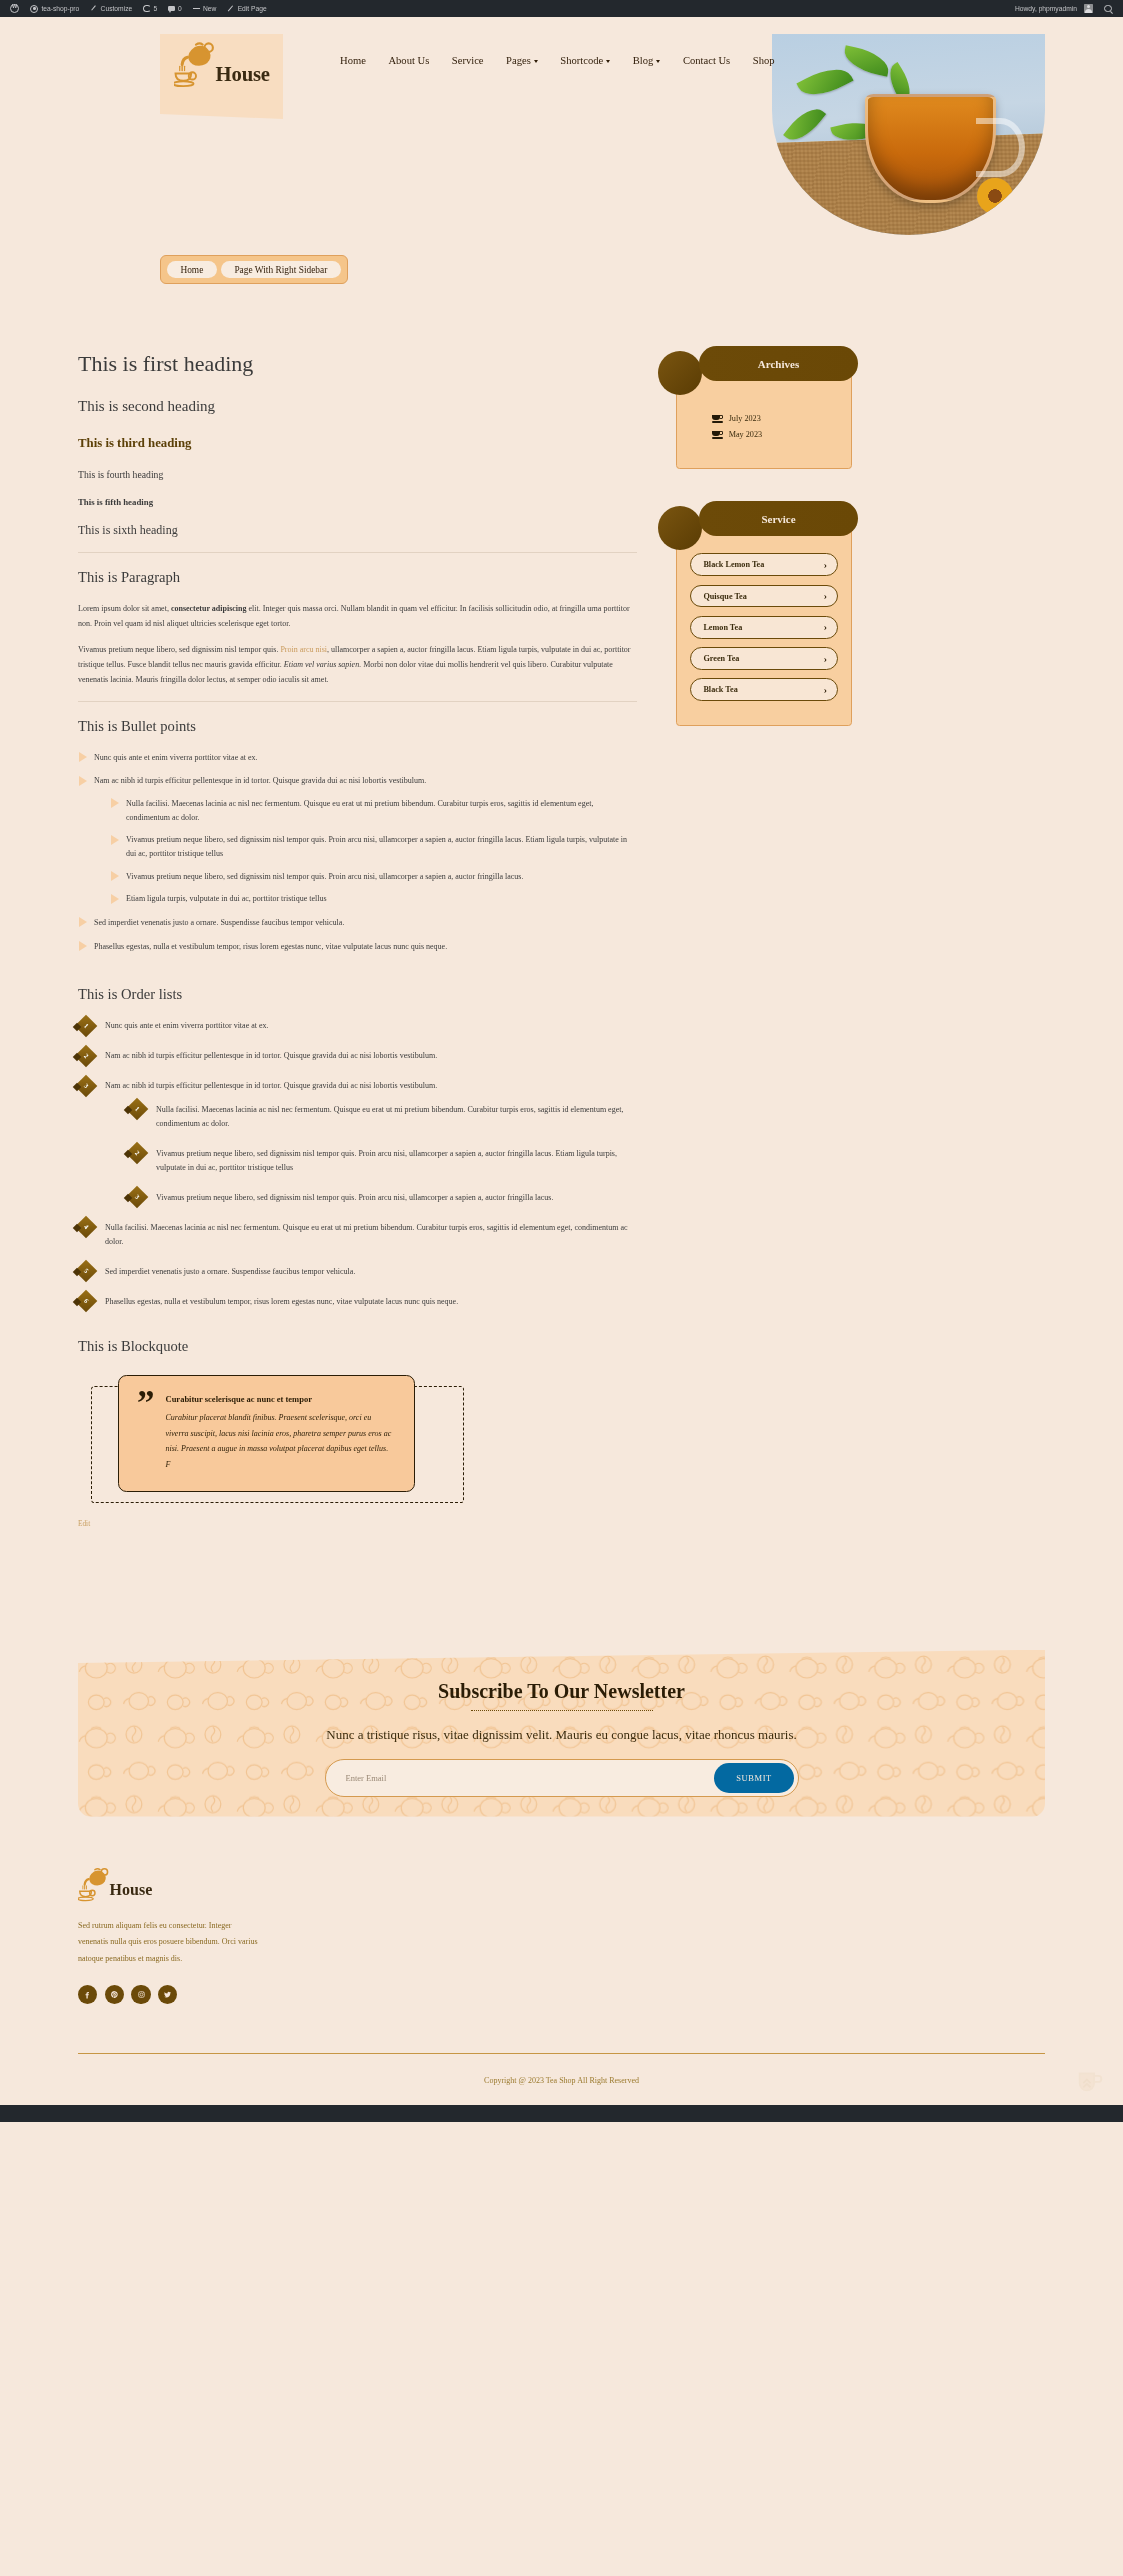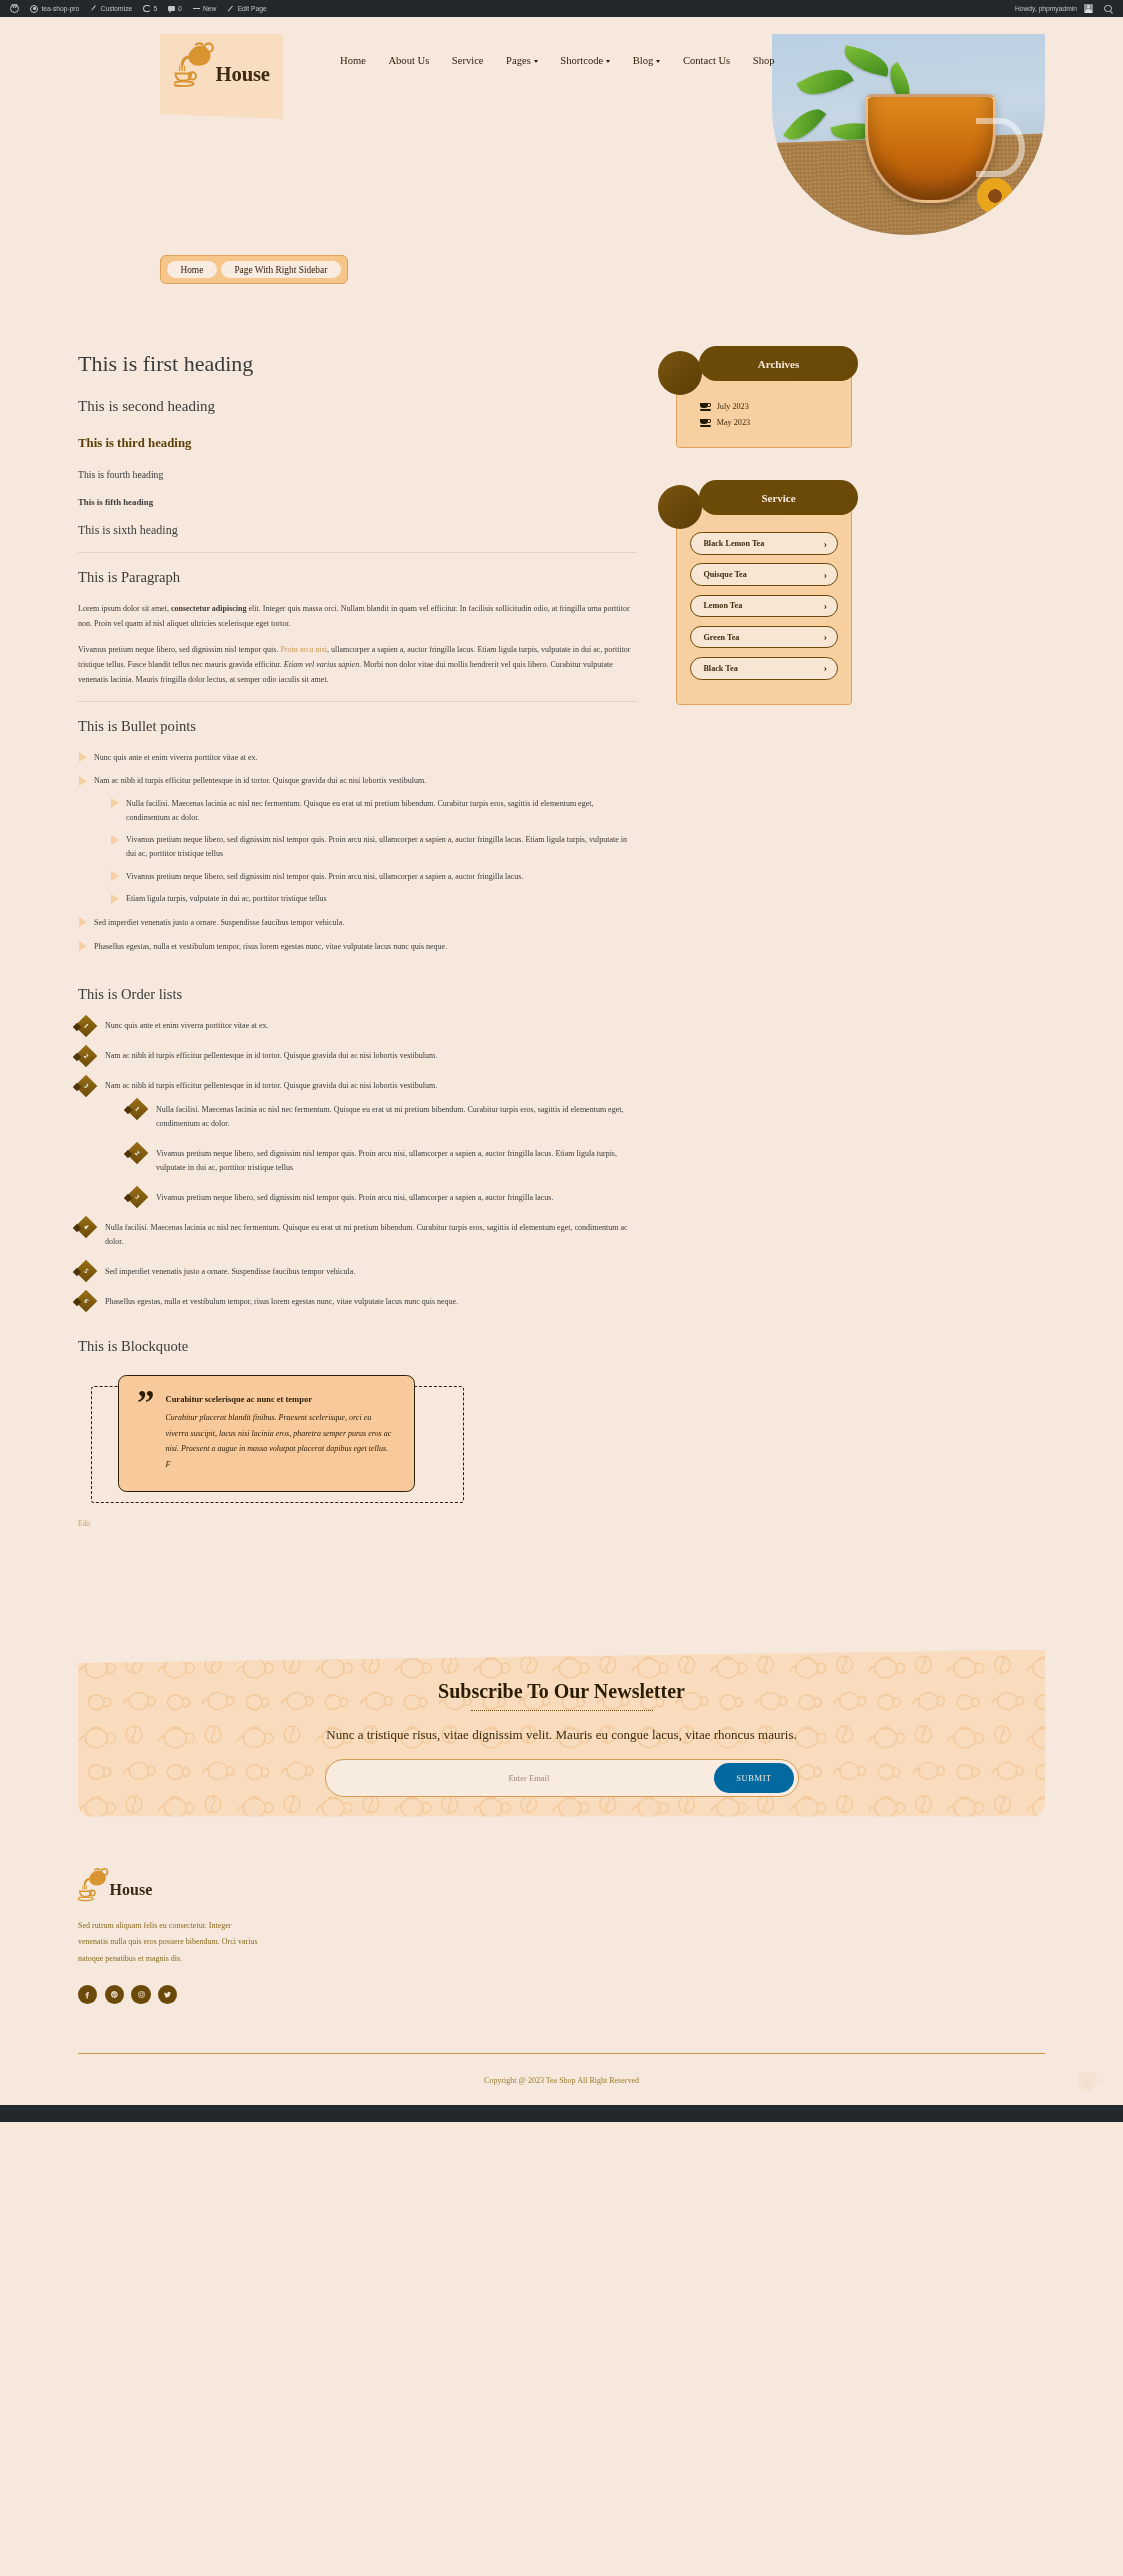--- a/index.html
+++ b/index.html
@@ -148,21 +148,21 @@
   .w-head{
     position:relative;height:35px;margin-left:23px;margin-right:-6px;
     background:linear-gradient(90deg,#6c4a08,#6a4806);border-radius:18px;
     display:flex;align-items:center;justify-content:center;z-index:3;
   }
   .w-head-title{color:#f6e8dc;font-size:11px;font-weight:700;}
   .w-knob{position:absolute;left:-18px;top:4.9px;width:44px;height:44px;border-radius:50%;
     background:linear-gradient(135deg,#7a5510,#5a3c04);z-index:2;}
   .w-body{position:relative;background:#f8cfa0;border:0.9px solid #dfa05c;border-radius:3.6px;
     margin-top:-18px;padding:34px 12px 13.4px 19.4px;z-index:1;}
-  .w-list{list-style:none;margin:4px;padding:0;}
+  .w-list{list-style:none;margin:16px;padding:0;}
   .w-list li{display:flex;align-items:center;gap:6px;margin-bottom:6.7px;}
   .w-list a{color:#3b2c0e;text-decoration:none;font-size:8.2px;font-weight:400;}
   .cupico{width:10.3px;height:8px;position:relative;flex:0 0 auto;}
   .cupico::before{content:"";position:absolute;left:0;top:0;width:8px;height:5.5px;background:#241a08;border-radius:0 0 3px 3px;}
   .cupico::after{content:"";position:absolute;left:0;bottom:0;width:10.3px;height:1.5px;background:#241a08;border-radius:1.2px;}
   .cuphandle{position:absolute;right:0;top:0.6px;width:3.6px;height:3.6px;border:1.2px solid #241a08;border-radius:50%;border-left-color:transparent;}
 
   .svc{list-style:none;margin:0;padding:0;}
   .svc li{margin-bottom:8.5px;}
   .svc a{display:flex;align-items:center;justify-content:space-between;
@@ -177,21 +177,21 @@
     background:#f9dcbd;
     clip-path: polygon(0 8%, 100% 0, 100% 100%, 0 100%);
   }
   .news-pattern{position:absolute;inset:0;opacity:.5;}
   .news-inner{position:relative;z-index:3;text-align:center;padding-top:30px;}
   .news-h{font-size:20px;color:#2b1d06;font-weight:700;margin:0 0 7.3px;}
   .news-rule{width:182px;height:0;border-top:0.9px dotted #6b4a09;margin:0 auto 16px;}
   .news-p{font-size:13px;color:#3b2c0e;margin:0 16px 16px;}
   .news-form{width:474px;margin:0 auto;background:#f8ece0;border:0.9px solid #d49a4f;border-radius:20.7px;
     height:38px;display:flex;align-items:center;padding:0 3.6px 0 18px;}
-  .news-form input{flex:1;border:none;background:transparent;outline:none;font-family:"Liberation Serif",serif;font-size:8.5px;color:#8a7a68;text-align:center;}
+  .news-form input{flex:1;border:none;background:transparent;outline:none;font-family:"Liberation Serif",serif;font-size:8.5px;color:#8a7a68;}
   .news-form input::placeholder{color:#9b8a77;}
   .submit-btn{background:#0369a1;color:#f6e8dc;border:none;border-radius:18px;height:30px;padding:0 22px;
     font-family:"Liberation Serif",serif;font-size:8.5px;letter-spacing:0.6px;cursor:pointer;font-weight:400;}
 
   
   .footer{padding:50px 78px 0;}
   .f-logo{display:flex;align-items:flex-end;gap:0;margin-bottom:16px;}
   .f-logo .logo-mark{width:34px;height:35px;}
   .f-name{font-size:16px;font-weight:700;color:#3a2a12;margin-left:-2.4px;margin-bottom:2.4px;}
   .f-text{font-size:8px;line-height:2.1;color:#8a6a22;max-width:182px;margin:0 0 17px;}

